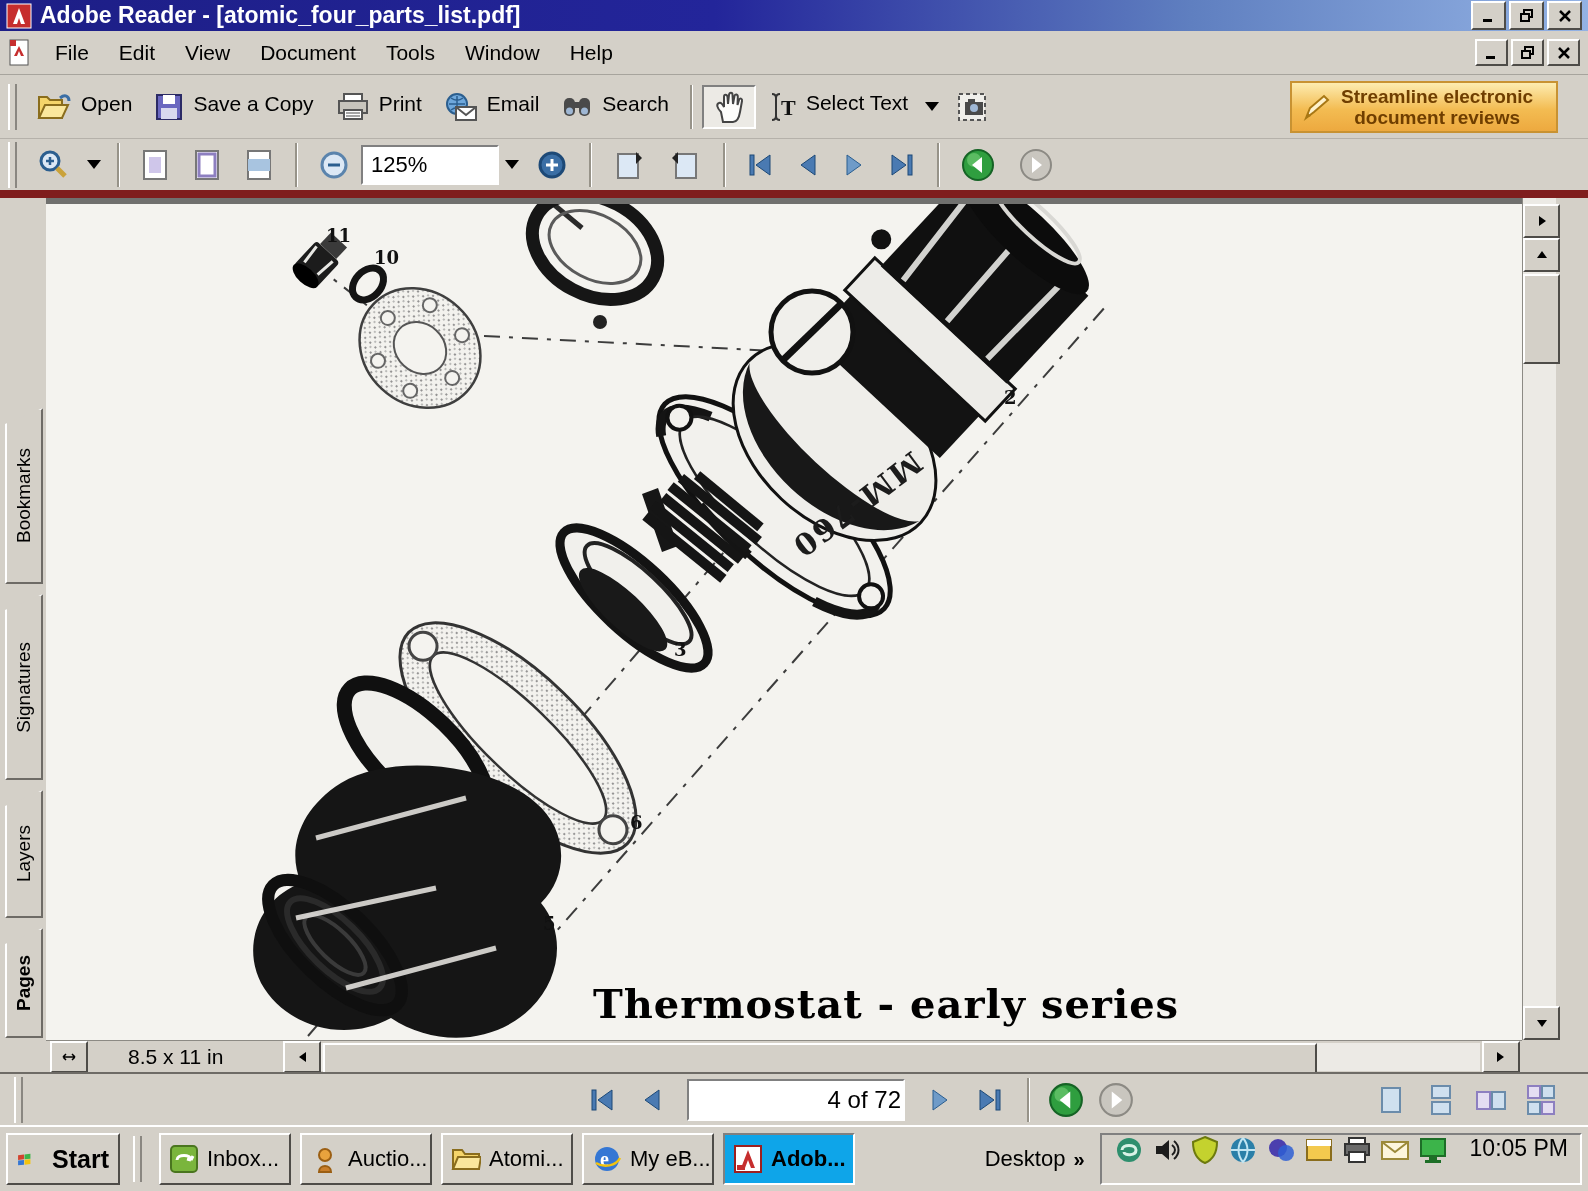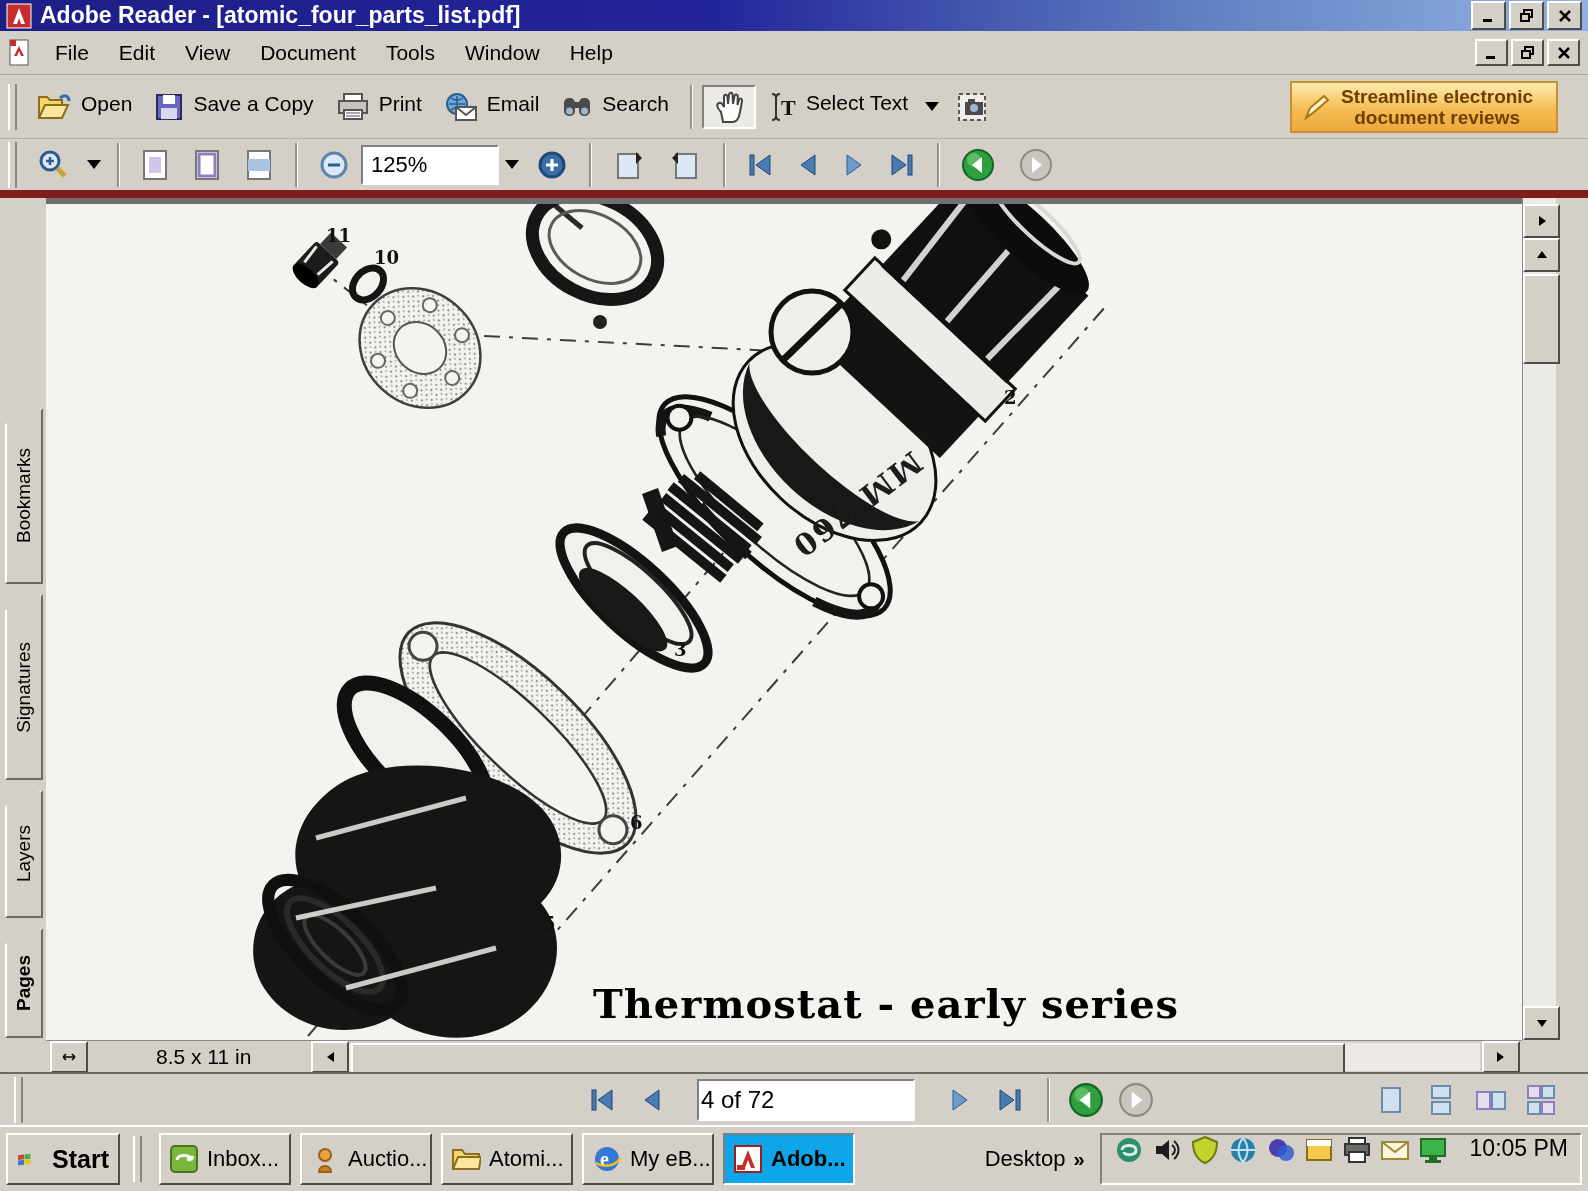--- a/index.html
+++ b/index.html
@@ -47,30 +47,30 @@
   .docarea{position:absolute;left:46px;top:0;width:1476px;height:842px;background:#f4f3ef;overflow:hidden;}
   .pagetopedge{position:absolute;left:0;top:0;width:100%;height:6px;background:#70706e;}
   .caption{position:absolute;left:500px;top:782px;width:680px;text-align:center;
            font-family:"DejaVu Serif",serif;font-weight:bold;font-size:40px;letter-spacing:1px;color:#000000;}
   .vscroll{position:absolute;left:1522px;top:0;width:34px;height:842px;background:#eceae5;border-left:1px solid #8c8a84;box-sizing:border-box;}
   .sbtn{position:absolute;left:0;width:33px;height:30px;display:flex;align-items:center;justify-content:center;font-size:13px;}
   .vthumb{position:absolute;left:0;top:76px;width:33px;height:86px;}
   .hrow{position:absolute;left:46px;top:842px;width:1476px;height:32px;background:#d4d0c8;
         border-top:1px solid #8c8a84;display:flex;align-items:center;box-sizing:border-box;}
   .hbtn{width:34px;height:28px;display:flex;align-items:center;justify-content:center;font-size:13px;flex:none;}
-  .pagesize{font-size:21px;padding:0 60px 0 40px;white-space:nowrap;margin-left:28px;}
+  .pagesize{font-size:21px;padding:0 60px 0 40px;white-space:nowrap;}
   .htrack{flex:1;height:28px;background:#eceae5;position:relative;margin-right:2px;}
   .hthumb{position:absolute;left:2px;top:0;width:990px;height:27px;}
   
   .navbar{position:absolute;left:0;top:1072px;width:1588px;height:53px;background:#d4d0c8;
           border-top:2px solid #6e6b66;display:flex;align-items:center;box-sizing:border-box;padding:0 10px;}
   .navgroup{display:flex;align-items:center;gap:4px;margin-left:548px;}
   .nbtn{width:46px;height:44px;display:flex;align-items:center;justify-content:center;}
   .pagefield{width:210px;height:36px;border:2px solid;border-color:#808080 #fff #fff #808080;background:#fff;
-             font-size:24px;text-align:left;margin:0 18px;font-family:"Liberation Sans",sans-serif;}
+             font-size:24px;text-align:right;margin:0 8px;font-family:"Liberation Sans",sans-serif;}
   .viewgroup{margin-left:auto;display:flex;gap:4px;margin-right:14px;}
   
   .taskbar{position:absolute;left:0;top:1125px;width:1588px;height:66px;background:#d4d0c8;
            border-top:2px solid #fff;display:flex;align-items:center;box-sizing:border-box;padding:0 6px;gap:9px;}
   .startbtn{width:114px;height:52px;display:flex;align-items:center;gap:20px;padding:0 9px;box-sizing:border-box;
             font-weight:bold;font-size:25px;}
   .taskbtn{width:132px;height:52px;display:flex;align-items:center;gap:8px;padding:0 8px;box-sizing:border-box;
            font-size:22px;white-space:nowrap;overflow:hidden;}
   .taskbtn.active{border-color:#808080 #fff #fff #808080;background:#0ea5e9;font-weight:bold;}
   .deskbar{margin-left:auto;display:flex;align-items:center;gap:8px;font-size:22px;padding-right:6px;}

